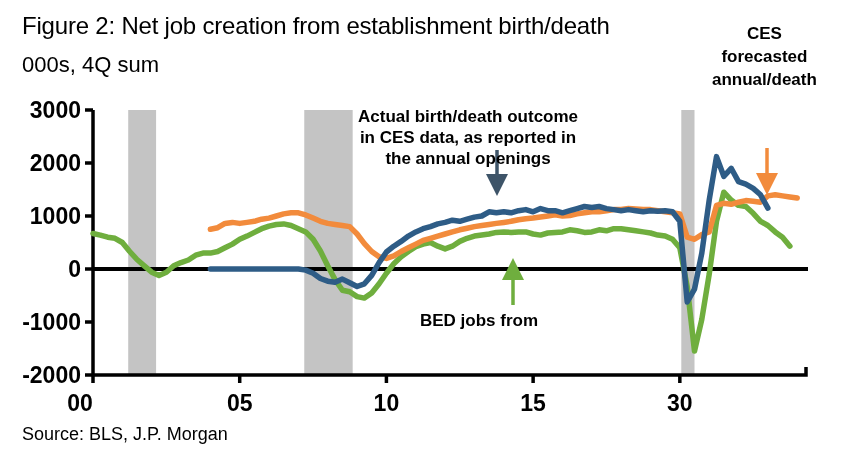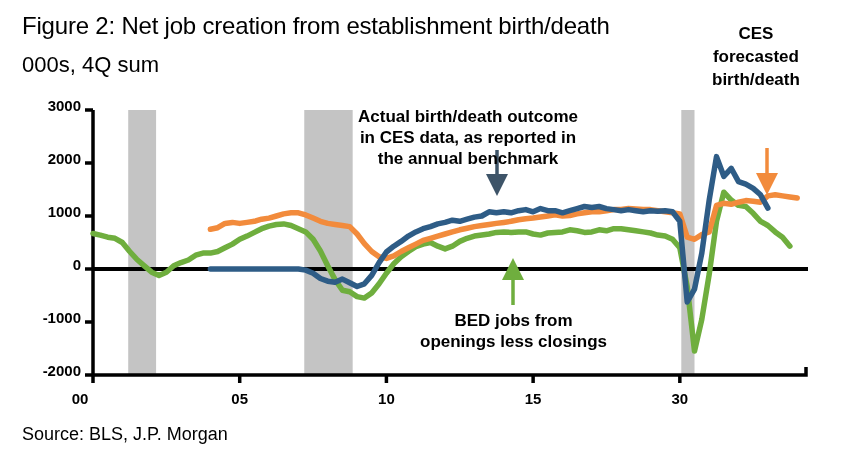--- a/index.html
+++ b/index.html
@@ -26,21 +26,21 @@
 
   .anno{
     position:absolute;font-size:17px;font-weight:bold;line-height:21px;
     text-align:center;white-space:nowrap;
   }
   #anno-actual{left:358px;top:78px;margin-top:28px;}
   #anno-ces{left:712px;top:22px;line-height:23px;}
   #anno-bed{left:420px;top:310px;}
 
   .ytick,.xtick{
-    position:absolute;font-size:15px;font-weight:bold;
+    position:absolute;font-size:23px;font-weight:bold;
     white-space:nowrap;text-align:right;
   }
   .xtick{text-align:center;}
 </style>
 </head>
 <body>
 
 <div id="root">
 
   <div class="title">Figure 2: Net job creation from establishment birth/death</div>
@@ -80,32 +80,31 @@
         <path d="M 767 148 L 767 173" stroke="#F28B3C" stroke-width="3.5"></path>
         <polygon points="756,173 778,173 767,195" fill="#F28B3C"></polygon>
         <path d="M 513 305 L 513 280" stroke="#6FAE3E" stroke-width="3.5"></path>
         <polygon points="502,280 524,280 513,258" fill="#6FAE3E"></polygon>
       </g>
   </svg>
 
   <div class="anno" id="anno-actual">
     <div>Actual birth/death outcome</div>
     <div>in CES data, as reported in</div>
-    <div>the annual benchmark</div>
+    <div>the annual openings</div>
   </div>
 
   <div class="anno" id="anno-ces">
     <div>CES</div>
     <div>forecasted</div>
-    <div>birth/death</div>
+    <div>annual/death</div>
   </div>
 
   <div class="anno" id="anno-bed">
     <div>BED jobs from</div>
-    <div>openings less closings</div>
   </div>
 
   <div id="ylabels">
       <div class="ytick" style="right: 771px; top: 97px;">3000</div>
       <div class="ytick" style="right: 771px; top: 150px;">2000</div>
       <div class="ytick" style="right: 771px; top: 203px;">1000</div>
       <div class="ytick" style="right: 771px; top: 256px;">0</div>
       <div class="ytick" style="right: 771px; top: 309px;">-1000</div>
       <div class="ytick" style="right: 771px; top: 362px;">-2000</div>
     </div>

